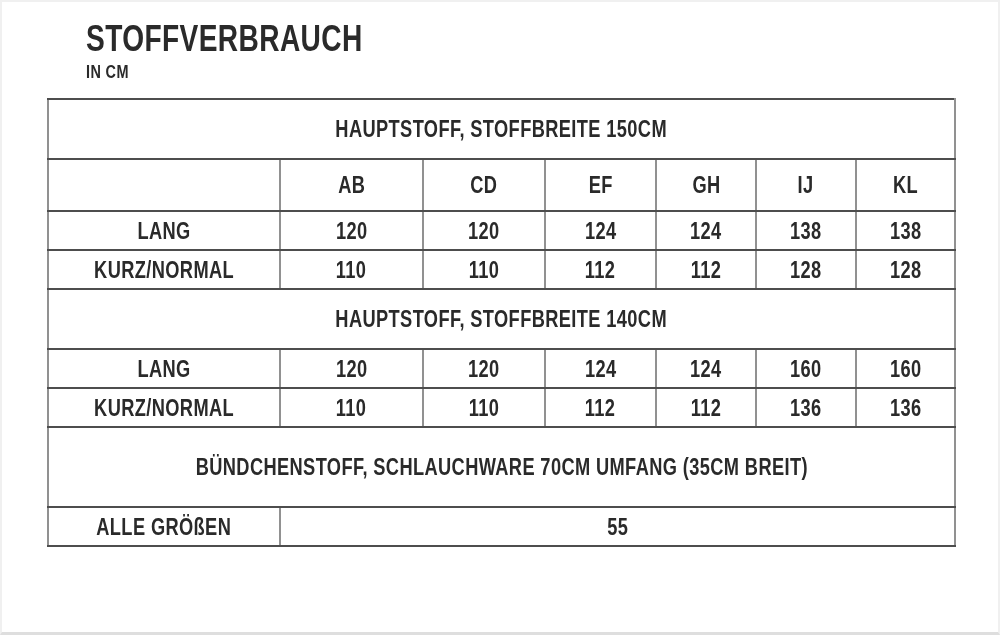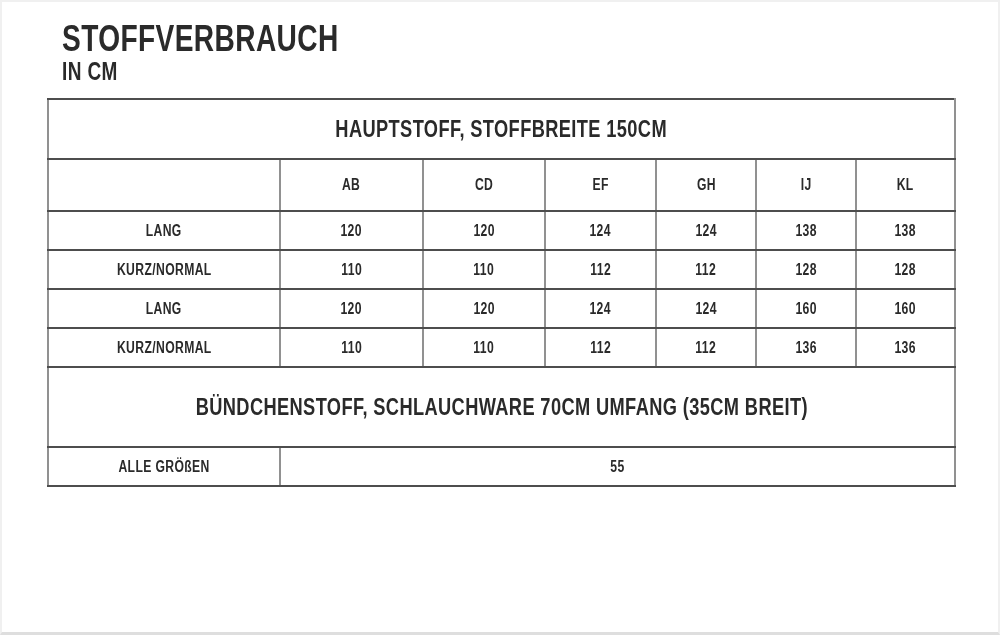--- a/index.html
+++ b/index.html
@@ -22,49 +22,49 @@
   
   .cx {
     display: inline-block;
     transform: scaleX(0.76);
     transform-origin: center center;
     white-space: nowrap;
     letter-spacing: 0.5px;
   }
   .cx-left { transform-origin: left center; }
 
-  .doc-header { padding: 16px 0 0 60px; }
+  .doc-header { padding: 16px 0 0 60px; margin-left: 24px; }
   .doc-title {
     font-size: 37px;
     font-weight: 700;
     line-height: 42px;
     color: #2a2a2a;
   }
   .doc-subtitle {
-    font-size: 25px;
+    font-size: 19px;
     font-weight: 700;
     line-height: 23px;
     color: #2a2a2a;
   }
 
   table.fabric-table {
     border-collapse: collapse;
     table-layout: fixed;
     width: 907px;
     margin: 15px 0 0 45px;
   }
   .fabric-table td, .fabric-table th {
     border-left: 2px solid #919191;
     border-right: 2px solid #919191;
     border-top: 2px solid #4d4d4d;
     border-bottom: 2px solid #4d4d4d;
     text-align: center;
     vertical-align: middle;
     font-weight: 700;
-    font-size: 16px;
+    font-size: 24px;
     color: #2a2a2a;
     background: #ffffff;
     padding: 0;
   }
   tr.section-row td { font-size: 24px; height: 60px; }
   tr.cols-row th, tr.cols-row td { height: 52px; }
   tr.data-row td { height: 39px; }
   tr.section-row.last td { height: 80px; }
 </style>
 </head>
@@ -122,20 +122,25 @@
       <tr class="data-row">
         <td><span class="cx">KURZ/NORMAL</span></td>
         <td><span class="cx">110</span></td>
         <td><span class="cx">110</span></td>
         <td><span class="cx">112</span></td>
         <td><span class="cx">112</span></td>
         <td><span class="cx">128</span></td>
         <td><span class="cx">128</span></td>
       </tr>
 
+      <tr class="section-row">
+        <td colspan="7">
+          <span class="cx">HAUPTSTOFF, STOFFBREITE 140CM</span>
+        </td>
+      </tr>
 
       <tr class="data-row">
         <td><span class="cx">LANG</span></td>
         <td><span class="cx">120</span></td>
         <td><span class="cx">120</span></td>
         <td><span class="cx">124</span></td>
         <td><span class="cx">124</span></td>
         <td><span class="cx">160</span></td>
         <td><span class="cx">160</span></td>
       </tr>

